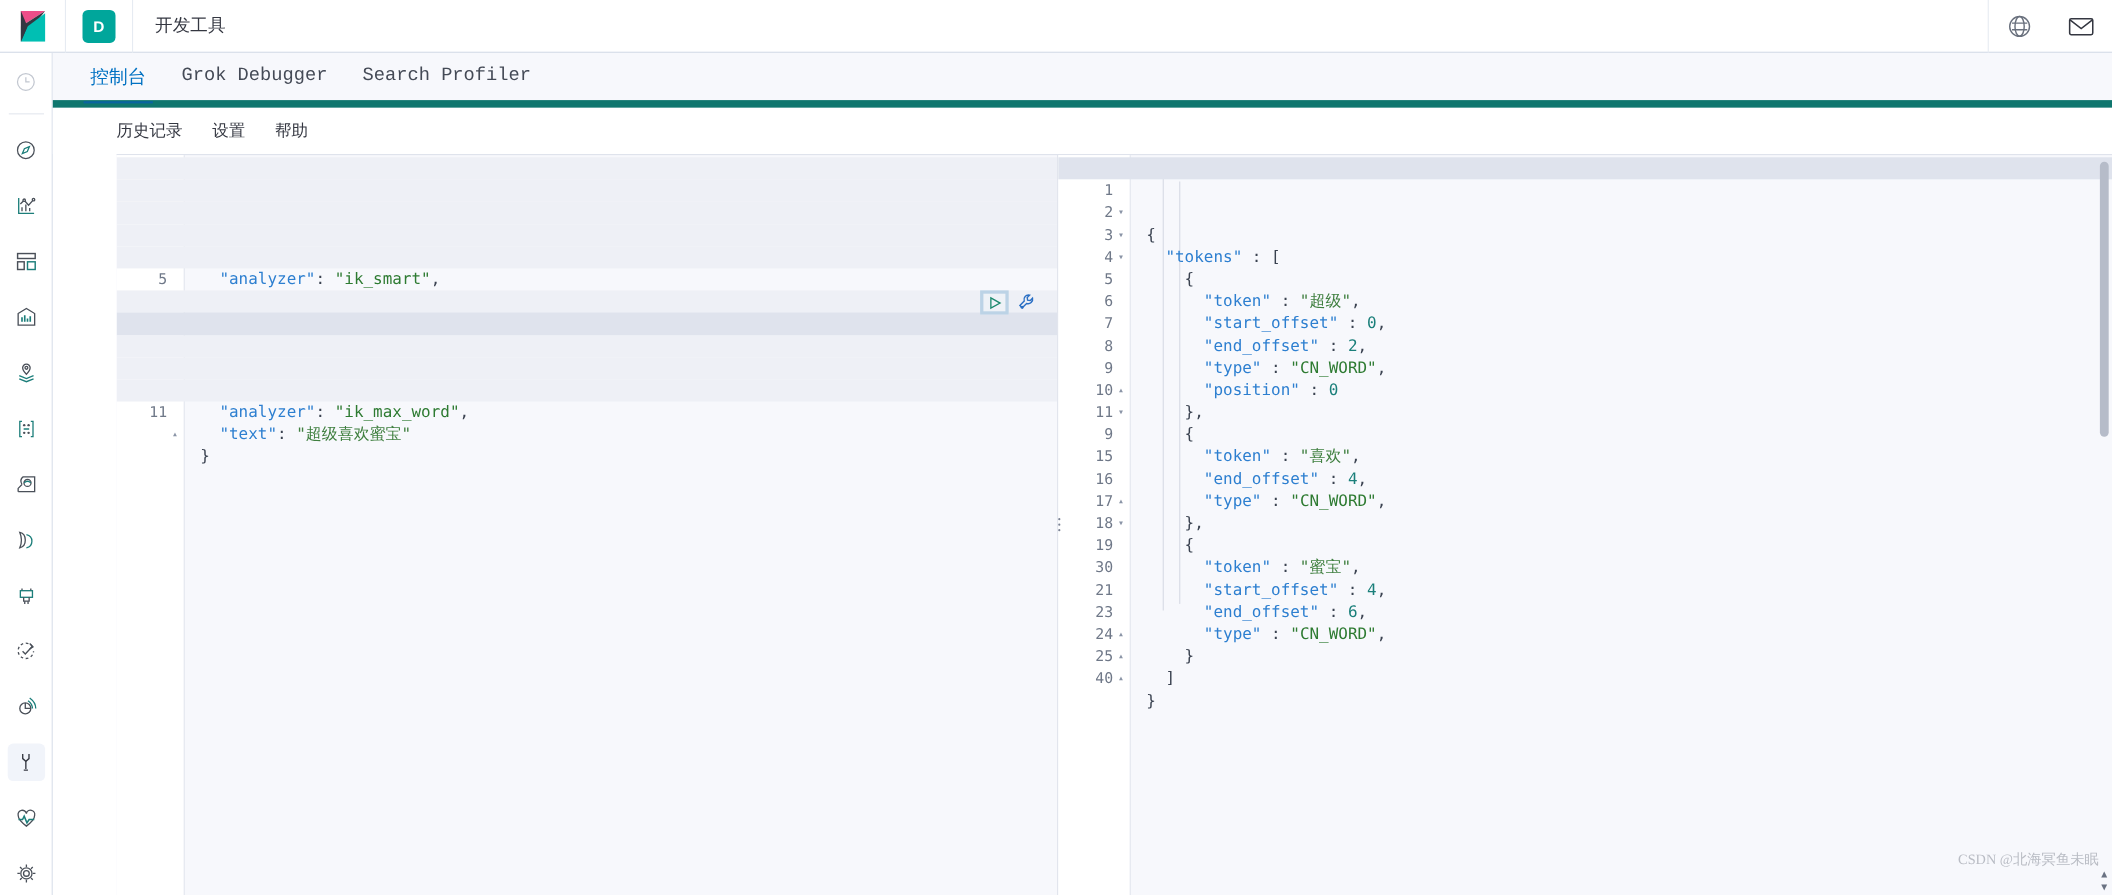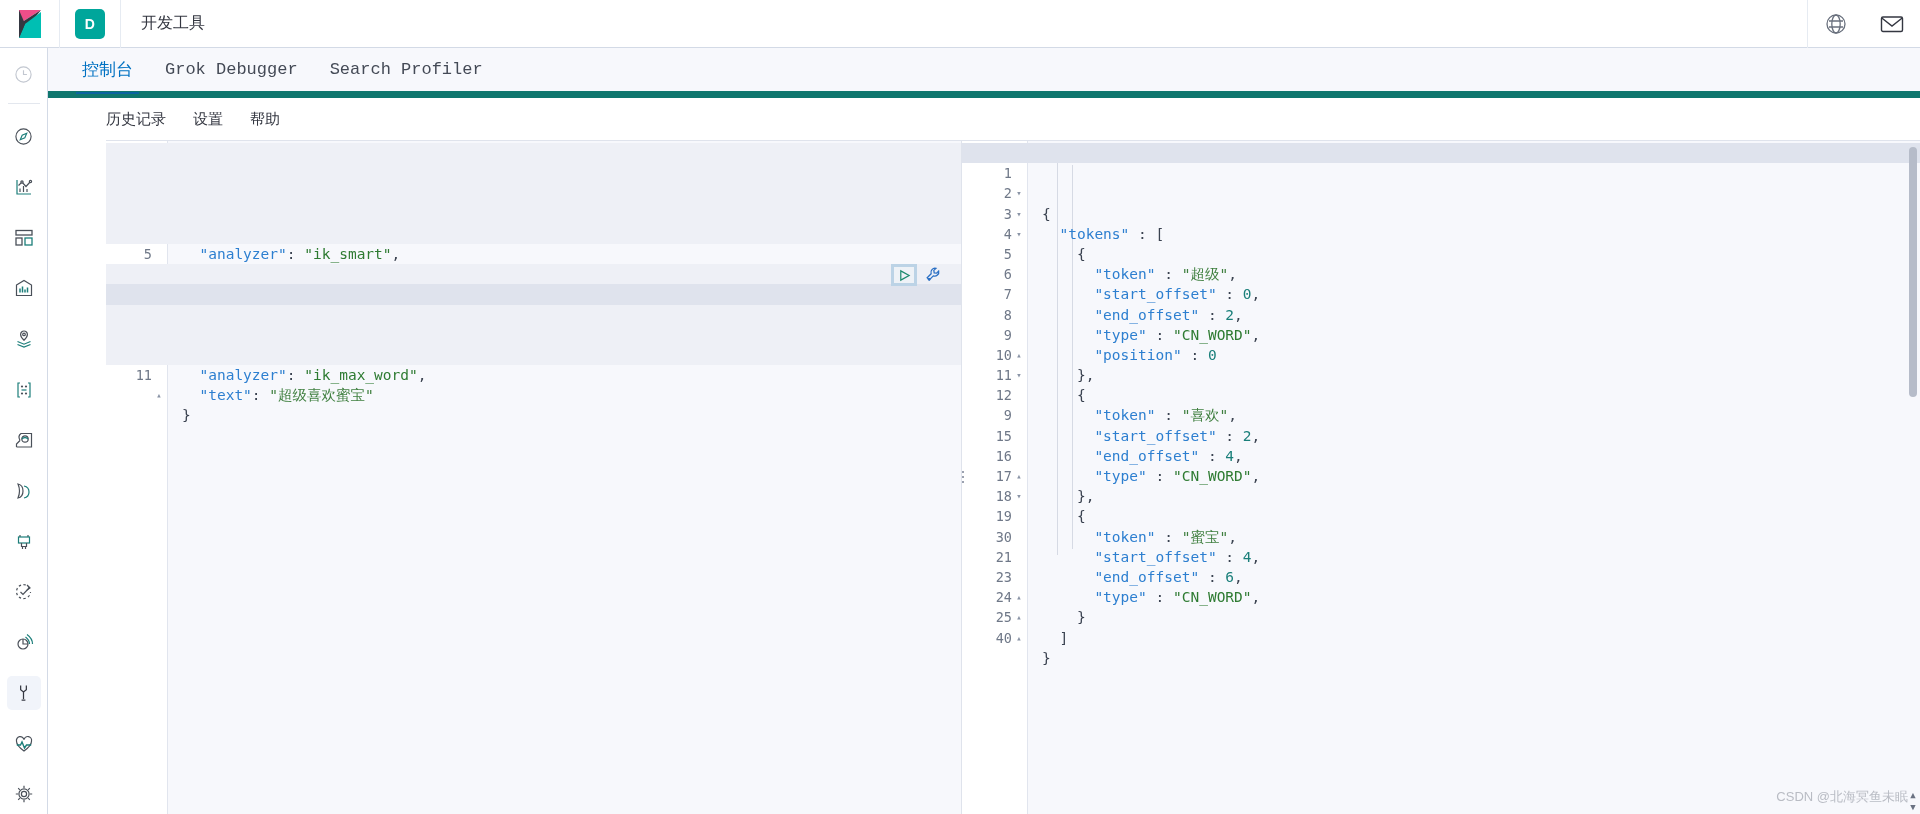--- a/index.html
+++ b/index.html
@@ -202,23 +202,23 @@
     position: absolute; right: 1px; width: 8px; border-radius: 4px;
     background: #b6bcc9;
   }
   .scroll-arrow {
     position: absolute; right: 0px; width: 10px; height: 10px;
     color: #6a7282; font-size: 9px; text-align: center; line-height: 10px;
   }
 
   
   .watermark {
-    position: absolute; right: 12px; bottom: 8px;
+    position: absolute; right: 12px; bottom: 24px;
     font-size: 13px; color: #b9bcc4; z-index: 40;
-    font-family: Liberation Sans, sans-serif;
+    font-family: Liberation Serif, serif;
     white-space: nowrap;
   }
 </style>
 </head>
 <body>
 
 <div class="app">
 
   <div class="header">
     <div class="header-logo">
@@ -567,25 +567,20 @@
               <span class="fold">▾</span>
               <span class="code t-brace">    <span>{</span></span>
             </div>
 
             <div class="cl">
               <span class="ln">11</span>
               <span class="fold"></span>
               <span class="code">      <span class="t-key">"token"</span><span class="t-punct"> : </span><span class="t-strcn">"喜欢"</span><span class="t-punct">,</span></span>
             </div>
 
-            <div class="cl">
-              <span class="ln">12</span>
-              <span class="fold"></span>
-              <span class="code">      <span class="t-key">"start_offset"</span><span class="t-punct"> : </span><span class="t-num">2</span><span class="t-punct">,</span></span>
-            </div>
 
             <div class="cl">
               <span class="ln">9</span>
               <span class="fold"></span>
               <span class="code">      <span class="t-key">"end_offset"</span><span class="t-punct"> : </span><span class="t-num">4</span><span class="t-punct">,</span></span>
             </div>
 
             <div class="cl">
               <span class="ln">15</span>
               <span class="fold"></span>

